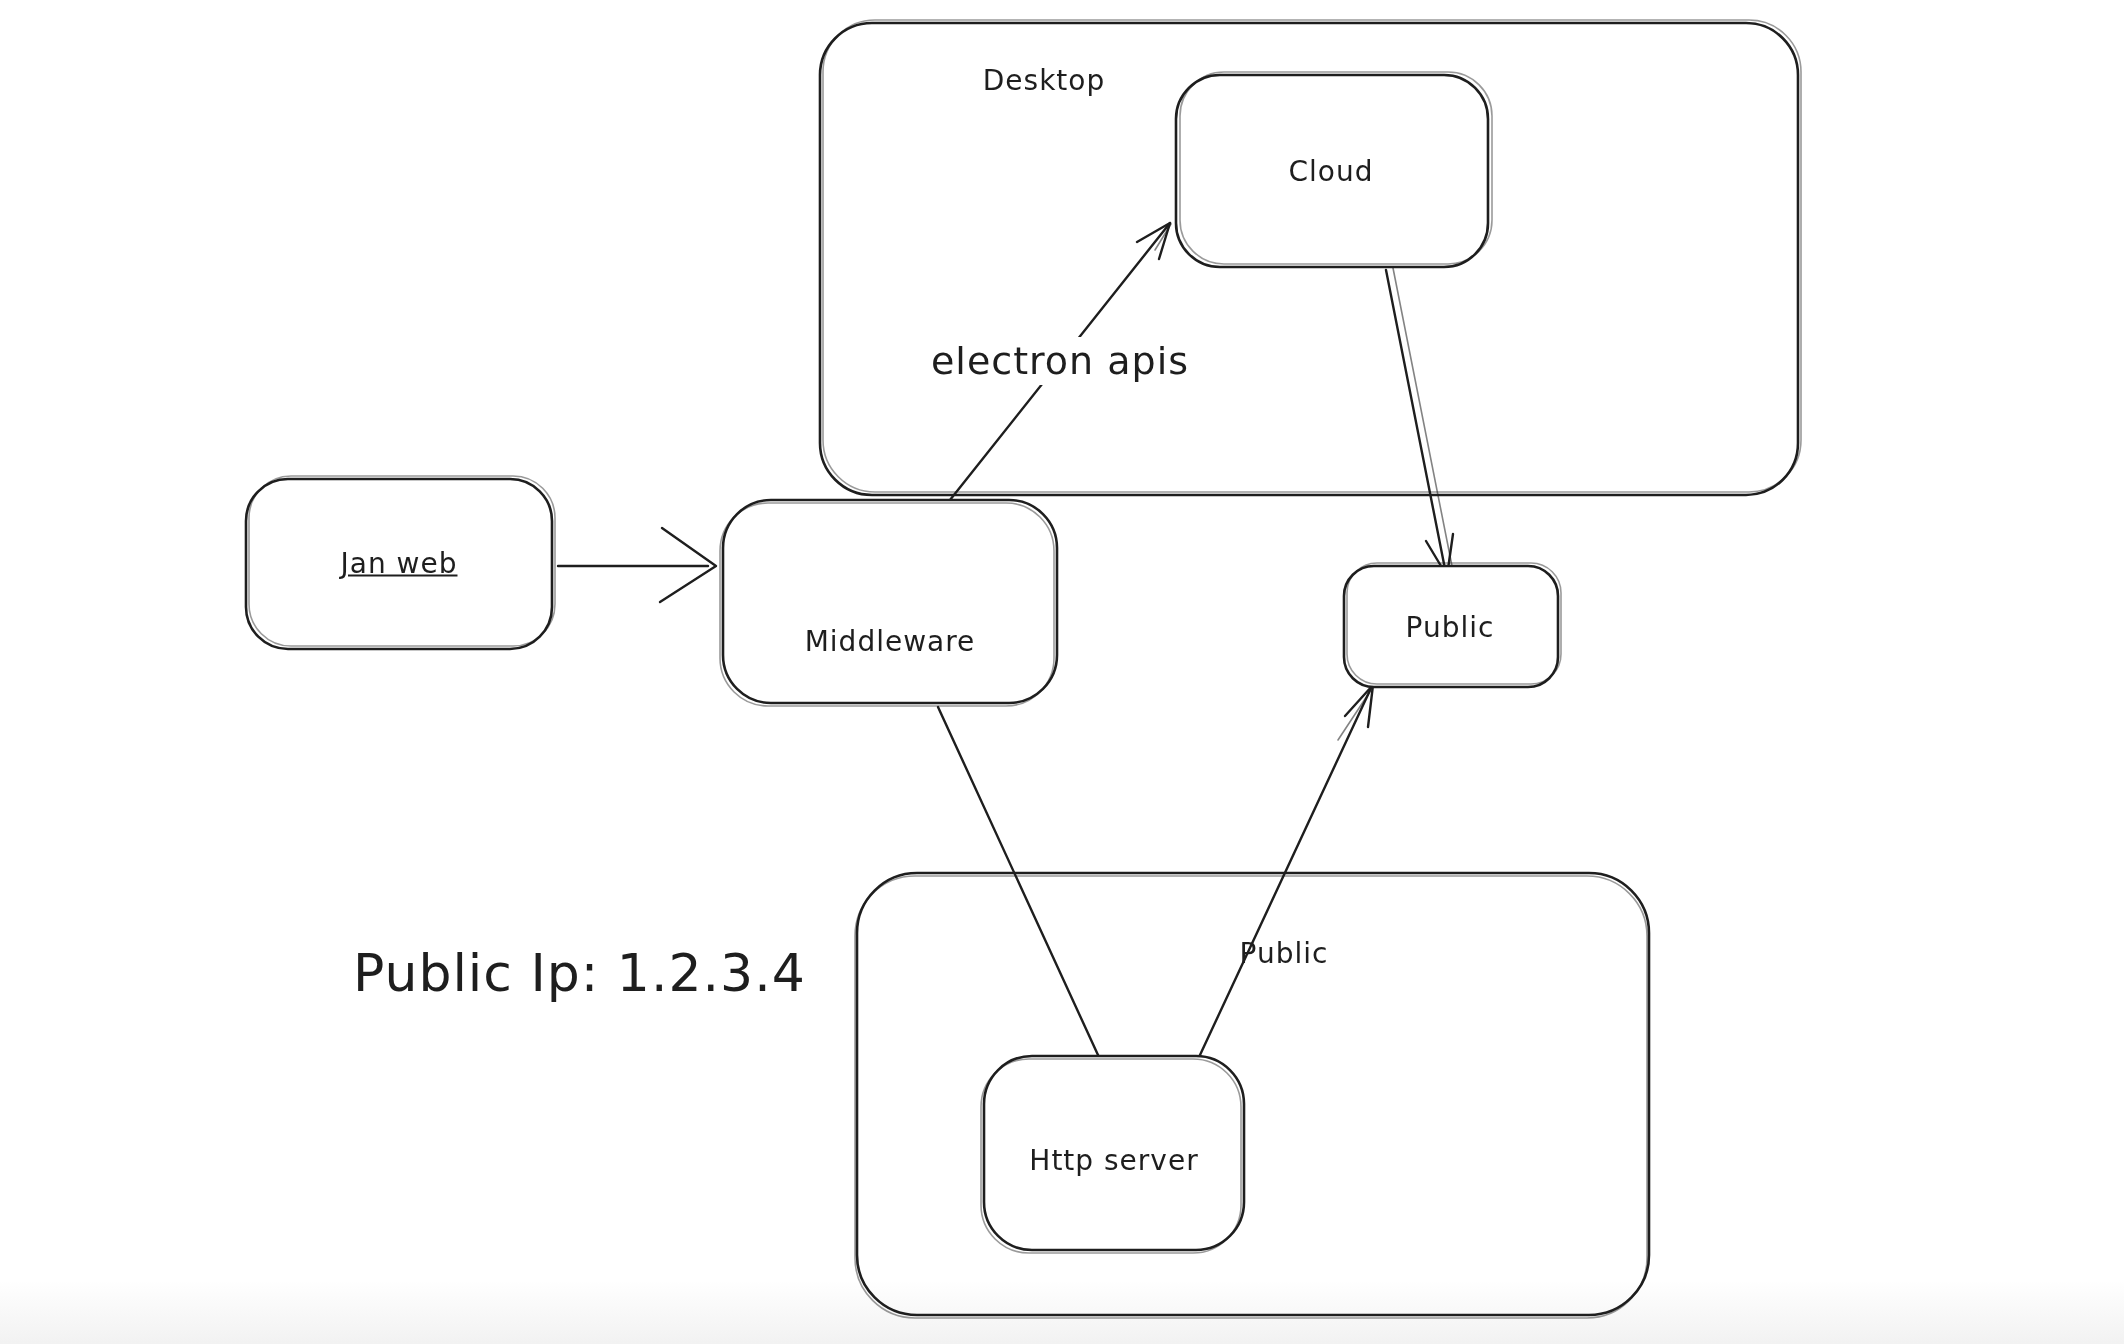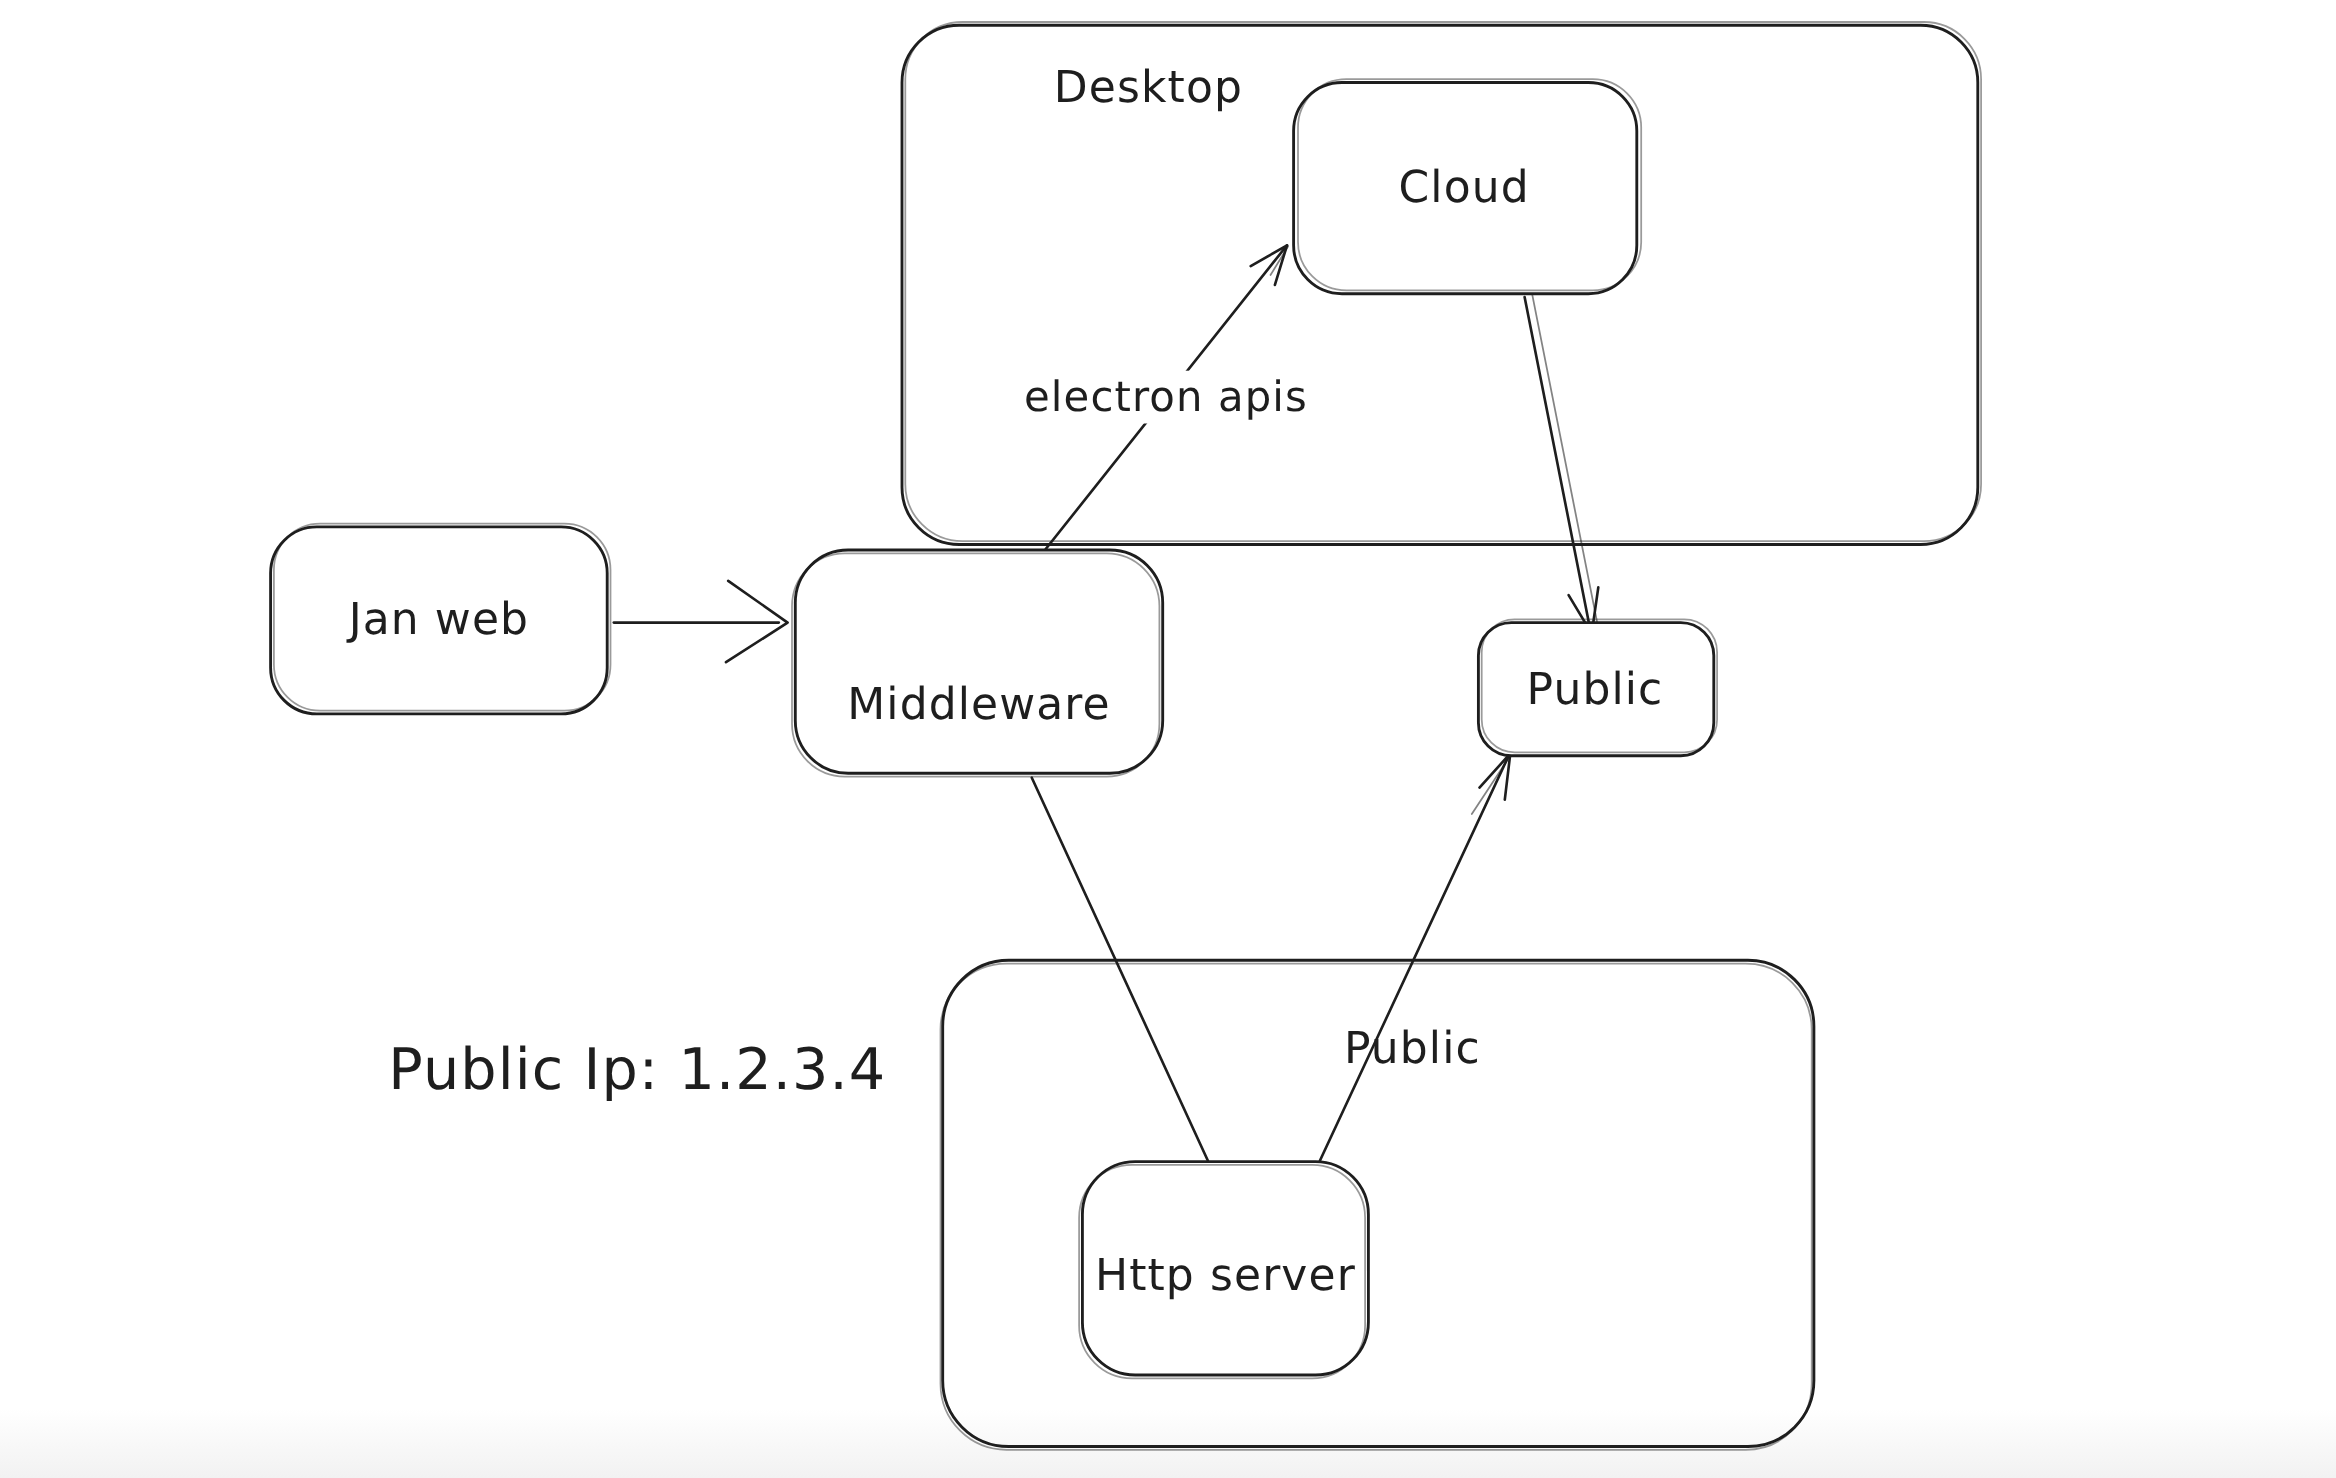--- a/index.html
+++ b/index.html
@@ -13,21 +13,21 @@
   }
   .canvas svg{position:absolute;left:0;top:0;}
   .shape{fill:#ffffff;stroke:#1e1e1e;stroke-width:2.6;}
   .container-shape{fill:none;stroke:#1e1e1e;stroke-width:2.6;}
   .ghost{fill:none;stroke:#1e1e1e;stroke-width:1.6;opacity:.45;}
   .edge{fill:none;stroke:#1e1e1e;stroke-width:2.4;stroke-linecap:round;stroke-linejoin:round;}
   .edge-ghost{fill:none;stroke:#1e1e1e;stroke-width:1.6;opacity:.55;stroke-linecap:round;}
   .lbl{
     position:absolute;
     transform:translate(-50%,-50%);
-    font-size:40px;
+    font-size:28px;
     letter-spacing:1px;
     white-space:nowrap;
     color:#1e1e1e;
   }
   .edge-lbl{font-size:38px;}
   .edge-lbl.gap{background:#ffffff;padding:2px 12px;}
   .annotations{
     position:absolute;
     left:353px;top:948px;
     font-size:52px;
@@ -93,21 +93,21 @@
     <rect class="shape" x="1344" y="566" width="214" height="121" rx="30"></rect>
     <rect class="ghost" x="1347" y="563" width="214" height="121" rx="30"></rect>
 
     <rect class="shape" x="984" y="1056" width="260" height="194" rx="48"></rect>
     <rect class="ghost" x="981" y="1059" width="260" height="194" rx="48"></rect>
   </svg>
 
   <div class="lbl" style="left:1044px;top:80px;">Desktop</div>
   <div class="lbl" style="left:1284px;top:953px;">Public</div>
 
-  <div class="lbl" style="left:399px;top:563px;">Jan web</div>
+  <div class="lbl" style="left:399px;top:563px;text-decoration:underline;">Jan web</div>
   <div class="lbl" style="left:890px;top:601px;margin-top:40px;">Middleware</div>
   <div class="lbl" style="left:1331px;top:171px;">Cloud</div>
   <div class="lbl" style="left:1450px;top:627px;">Public</div>
   <div class="lbl" style="left:1114px;top:1160px;">Http server</div>
 
   <div class="lbl edge-lbl gap" style="left:1060px;top:361px;">electron apis</div>
 
   <div class="annotations">
     <div>Public Ip: 1.2.3.4</div>
   </div>

